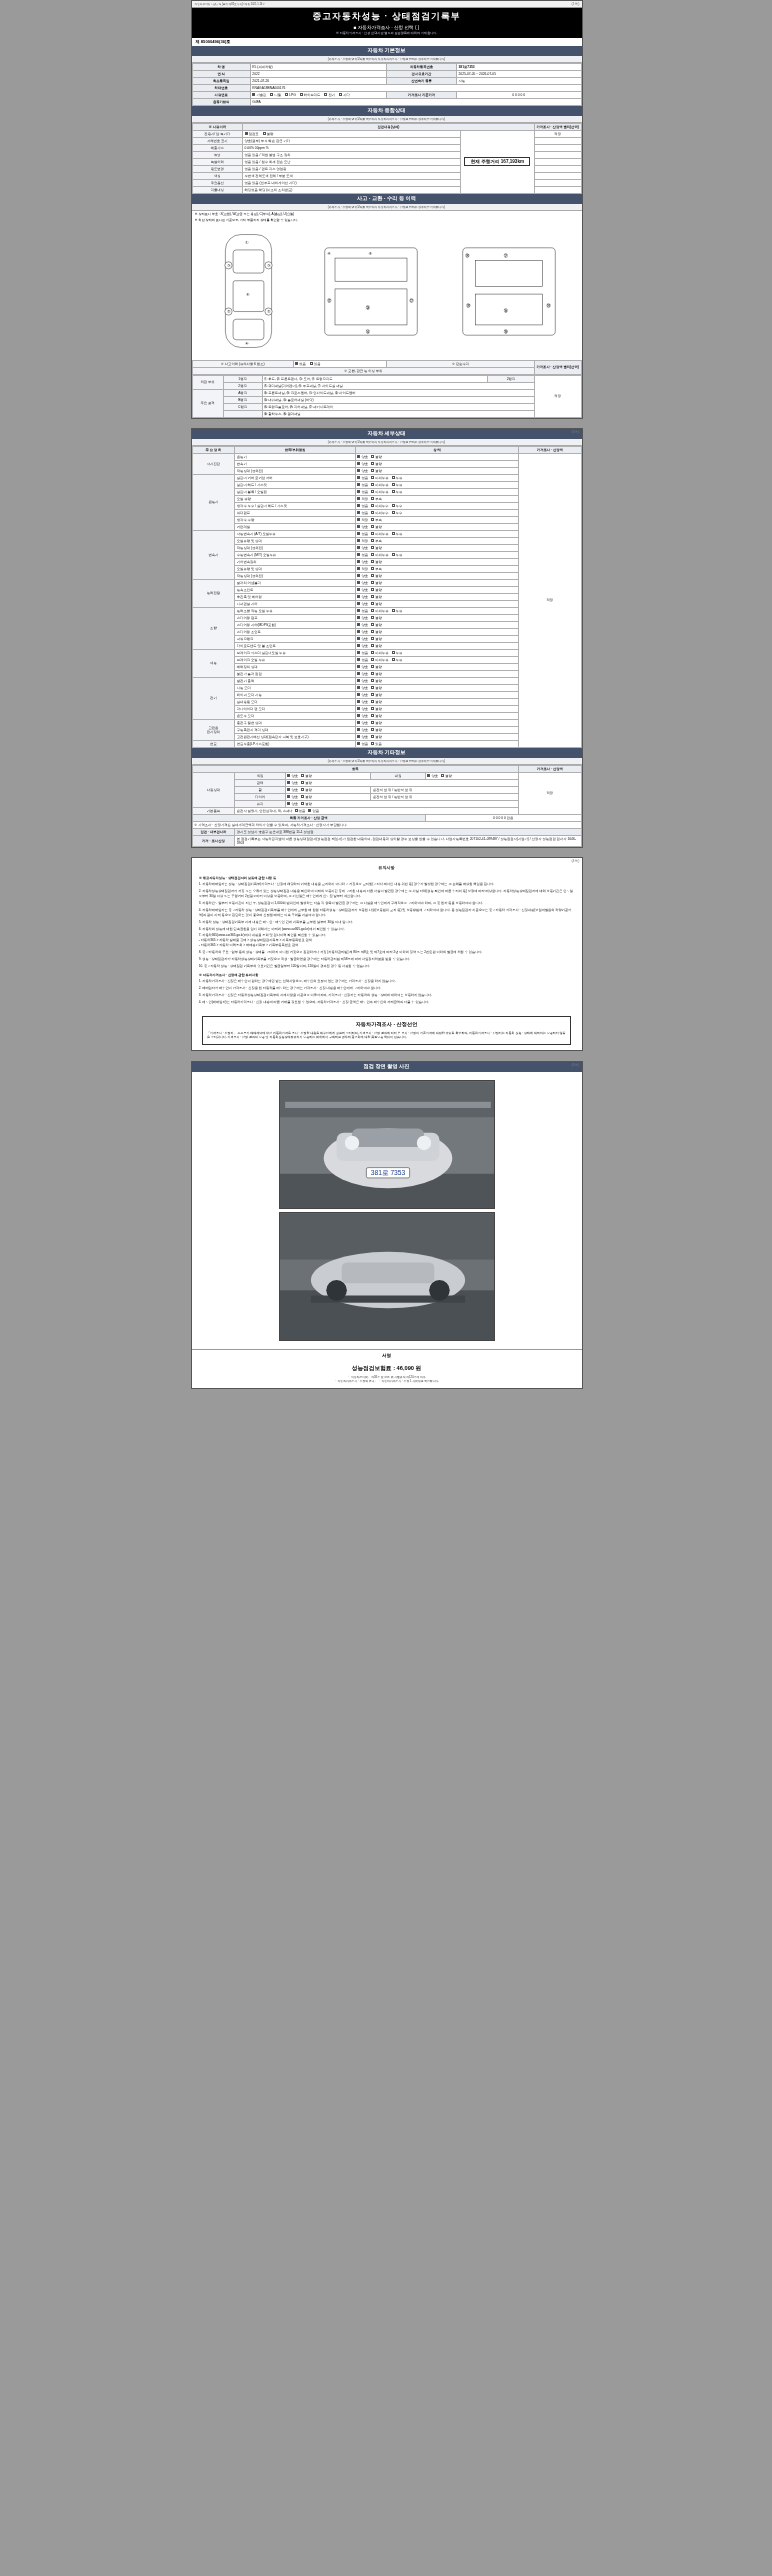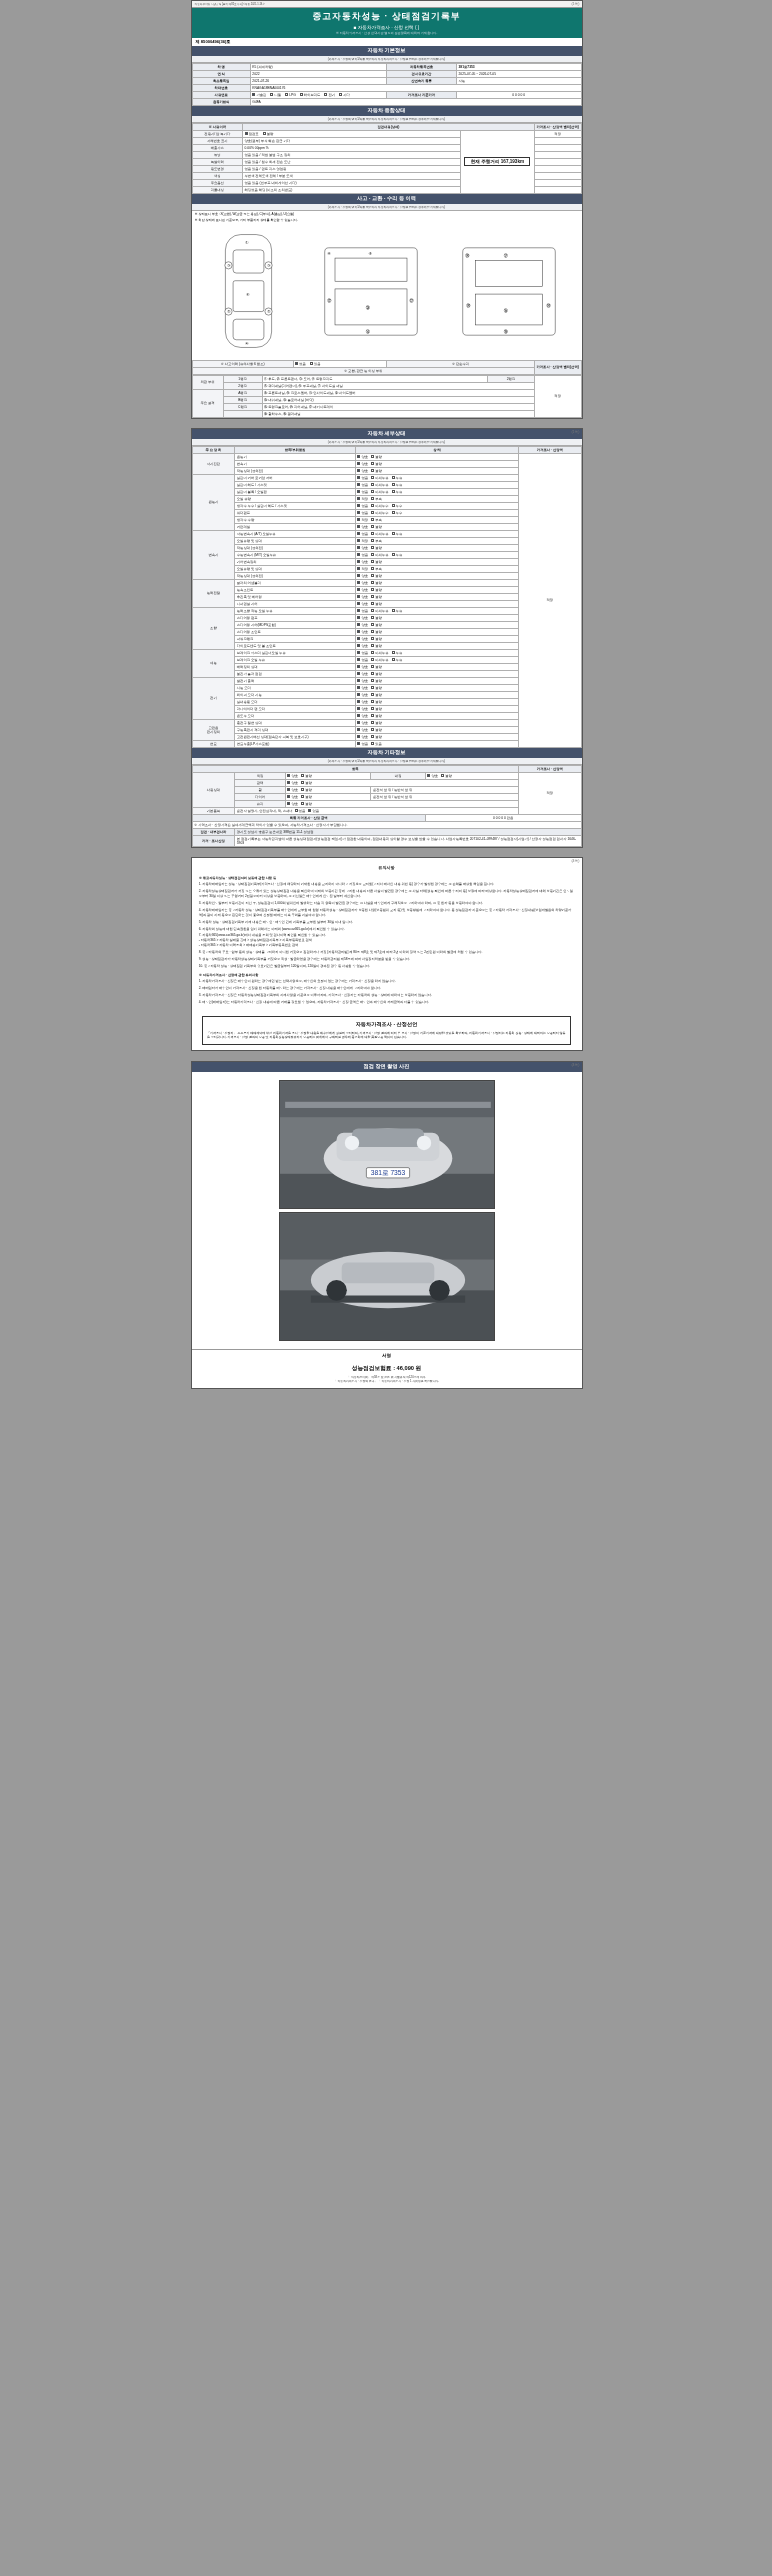--- a/index.html
+++ b/index.html
@@ -3,21 +3,21 @@
 <meta charset="utf-8">
 <style>
   * { box-sizing: border-box; }
   html, body { margin:0; padding:0; background:#9a9a9a; font-family:"Liberation Sans", sans-serif; }
   .page { width:773px; margin:0 auto; background:#9a9a9a; padding:0; }
   .sheet {
     width:392px; margin:0 auto 9.3px auto; background:#ffffff;
     border:0.5px solid #555; position:relative; padding:0;
   }
   .sheet .corner { position:absolute; right:2.1px; top:1px; font-size:3.6px; color:#777; }
-  .hdrband { background:#0f766e; color:#fff; text-align:center; padding:3.1px 0 2.6px 0; }
+  .hdrband { background:#000000; color:#fff; text-align:center; padding:3.1px 0 2.6px 0; }
   .hdrband .t1 { font-size:8.8px; font-weight:bold; letter-spacing:1px; }
   .hdrband .t2 { font-size:4.6px; margin-top:1.5px; }
   .hdrband .t3 { font-size:3.1px; margin-top:1.5px; color:#cfd8e4; }
   .topnote { font-size:2.6px; color:#444; padding:1px 3.1px; border-bottom:0.5px solid #999; background:#f2f2f2;}
   .idline { font-size:4.1px; font-weight:bold; padding:1.5px 4.1px; }
   .secbar { background:#44526b; color:#fff; text-align:center; font-size:5.2px; font-weight:bold; padding:1.5px 0; }
   .secsub { font-size:2.8px; text-align:center; color:#333; background:#eef0f3; padding:1px 0; border-bottom:0.5px solid #aaa; }
   table.grid { width:100%; border-collapse:collapse; table-layout:fixed; }
   table.grid td, table.grid th { border:0.5px solid #b0b0b0; font-size:3.3px; padding:1px 1.5px; vertical-align:middle; color:#111; }
   td.lbl { background:#e9ecf1; font-weight:bold; text-align:center; }

